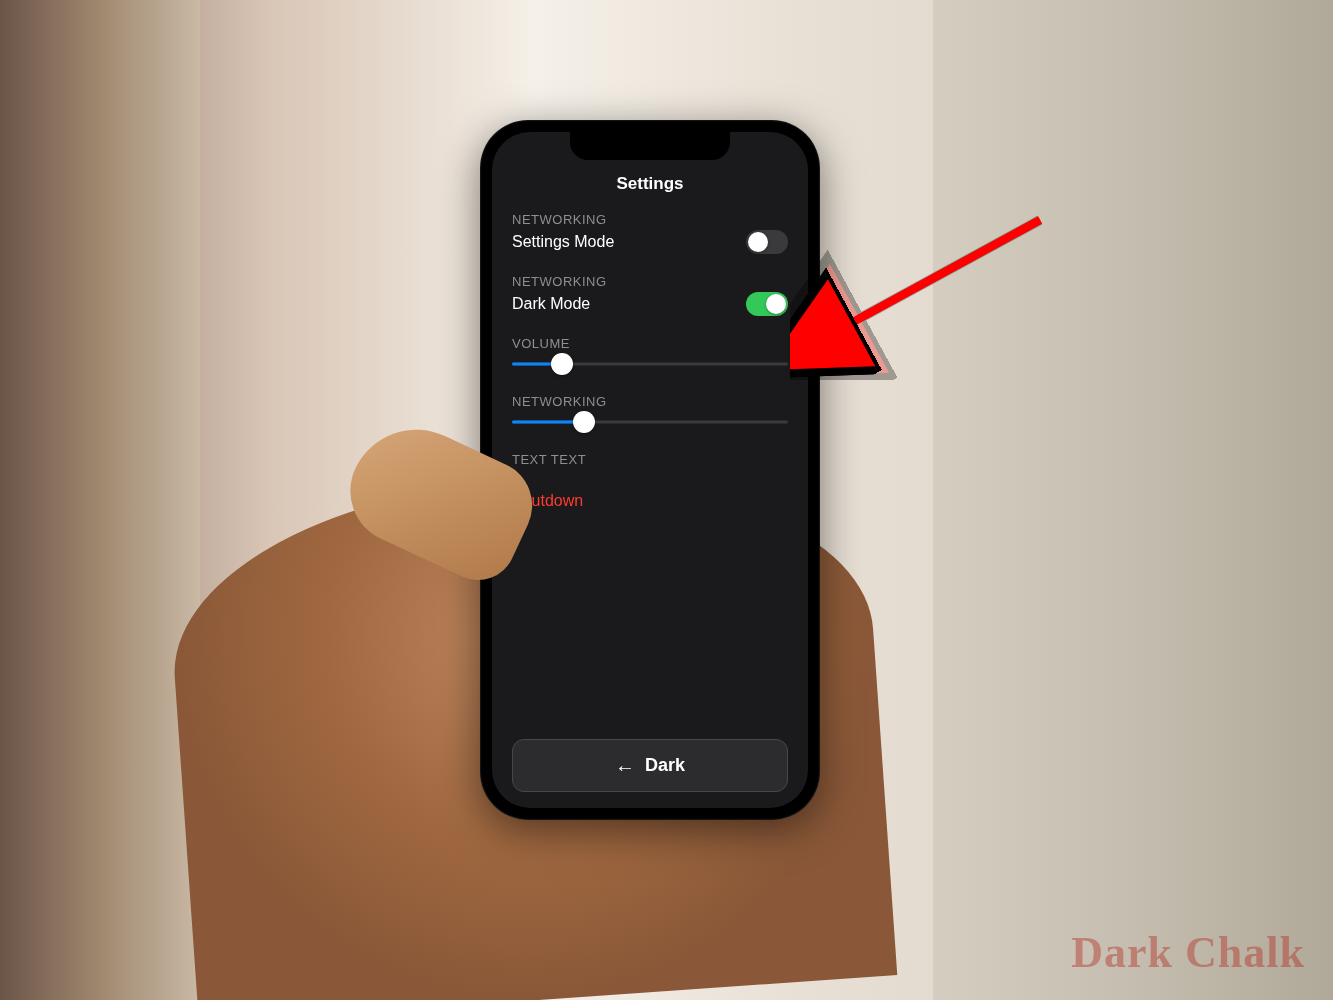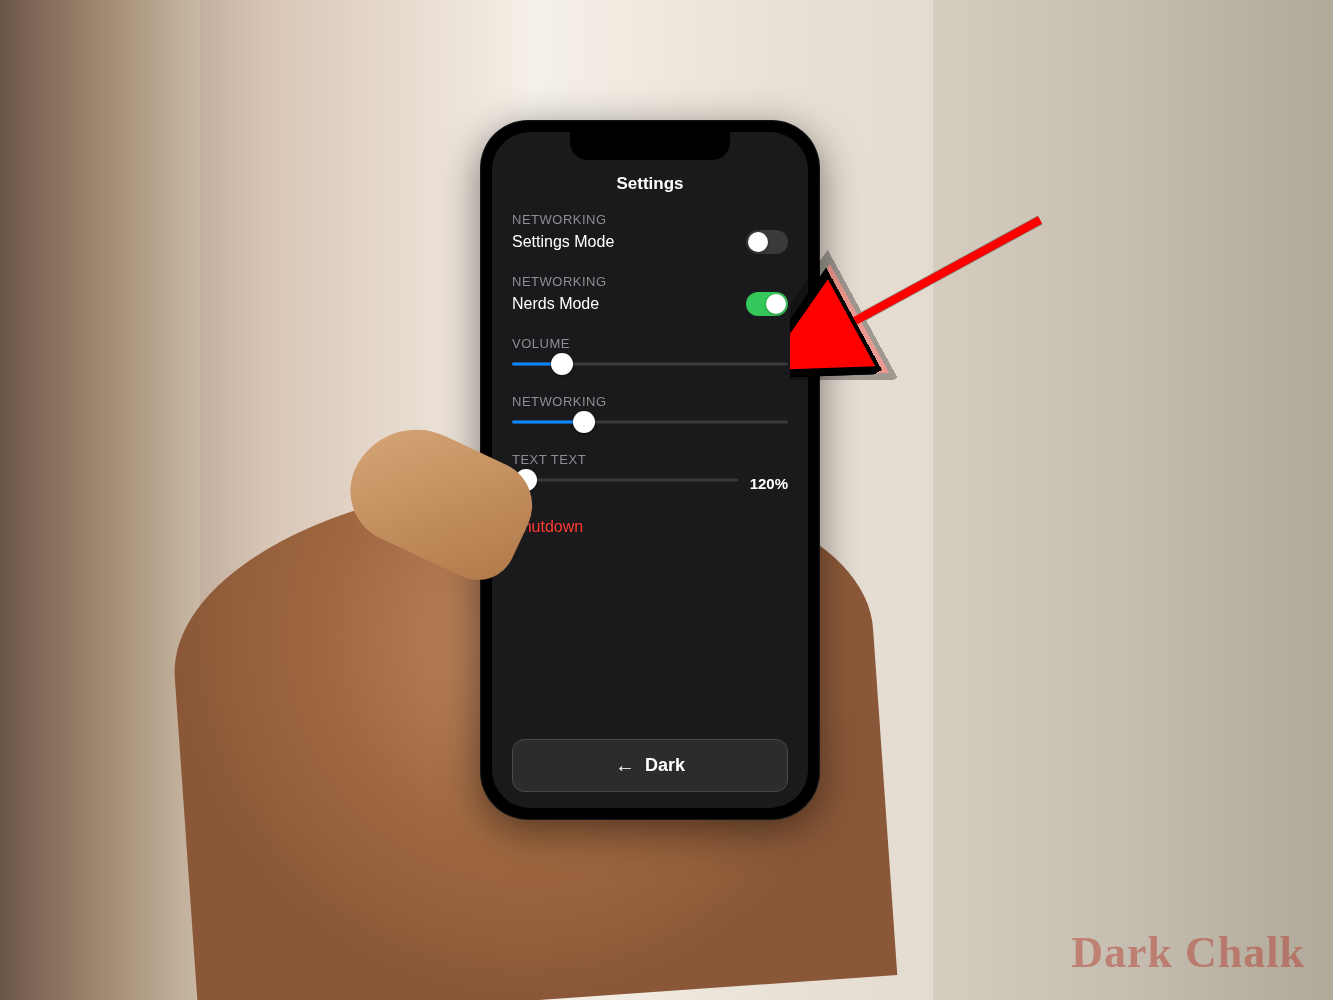--- a/index.html
+++ b/index.html
@@ -247,49 +247,41 @@
       <div class="section-label">NETWORKING</div>
       <div class="row">
         <span class="row-label">Settings Mode</span>
         <div class="toggle toggle-off">
             <div class="knob"></div>
           </div>
       </div>
 
       <div class="section-label">NETWORKING</div>
       <div class="row">
-        <span class="row-label">Nerds Mode</span>
+        <span class="row-label">Dark Mode</span>
         <div class="toggle toggle-on">
             <div class="knob"></div>
           </div>
       </div>
 
       <div class="section-label">VOLUME</div>
       <div class="slider">
         <div class="track"></div>
         <div class="fill" style="width:18%"></div>
         <div class="thumb-slider" style="left:18%"></div>
       </div>
 
       <div class="section-label">NETWORKING</div>
       <div class="slider">
         <div class="track"></div>
         <div class="fill" style="width:26%"></div>
         <div class="thumb-slider" style="left:26%"></div>
       </div>
 
       <div class="section-label">TEXT TEXT</div>
-      <div class="slider-row">
-        <div class="slider">
-          <div class="track"></div>
-          <div class="fill fill-grey" style="width:6%"></div>
-          <div class="thumb-slider" style="left:6%"></div>
-        </div>
-        <span class="slider-value">120%</span>
-      </div>
 
       <div class="shutdown">Shutdown</div>
 
       <div class="back-btn">
         <span class="arrow-left">←</span>
         <span>Dark</span>
       </div>
     </div>
   </div>
 </div>

